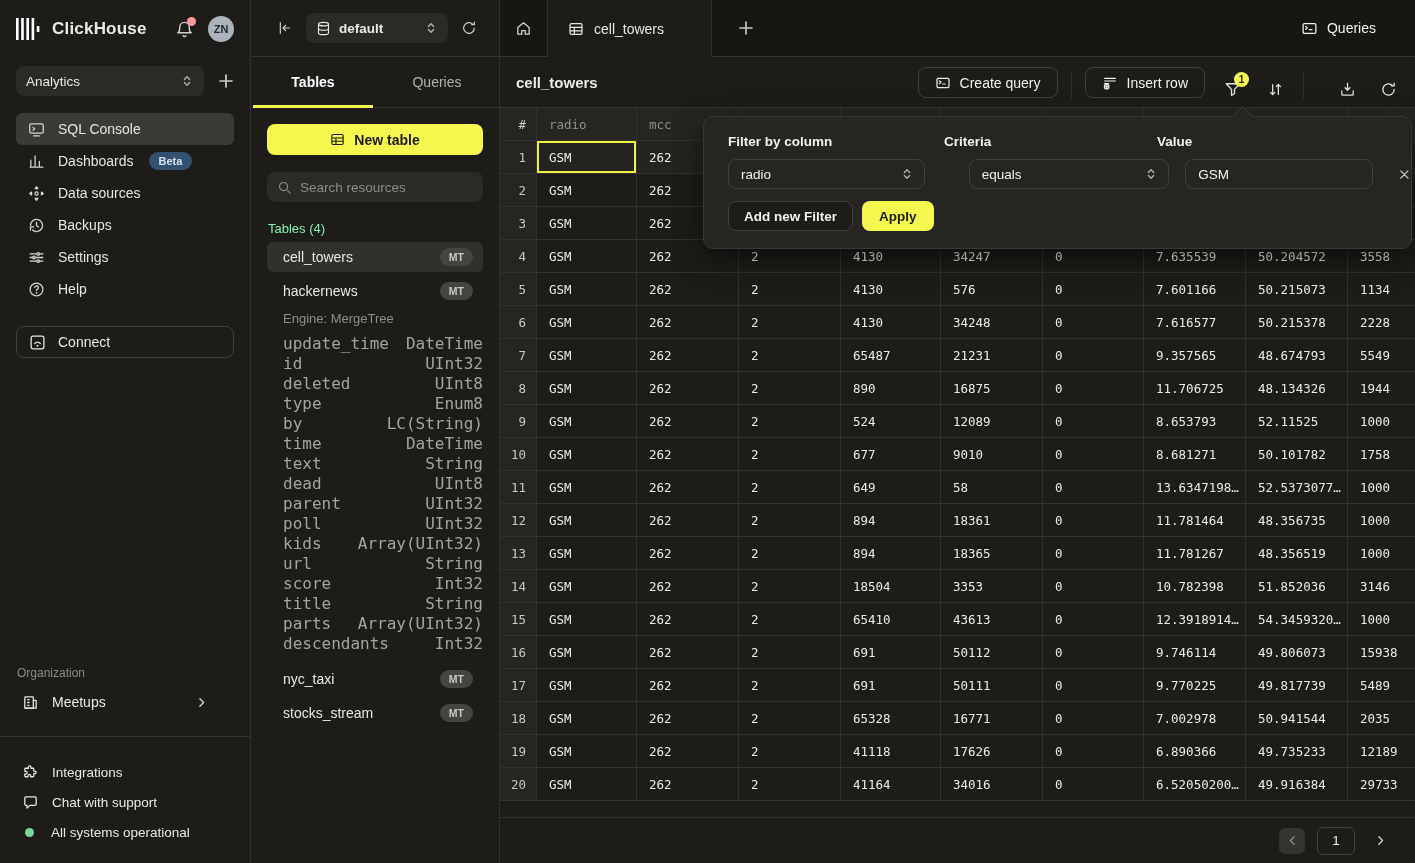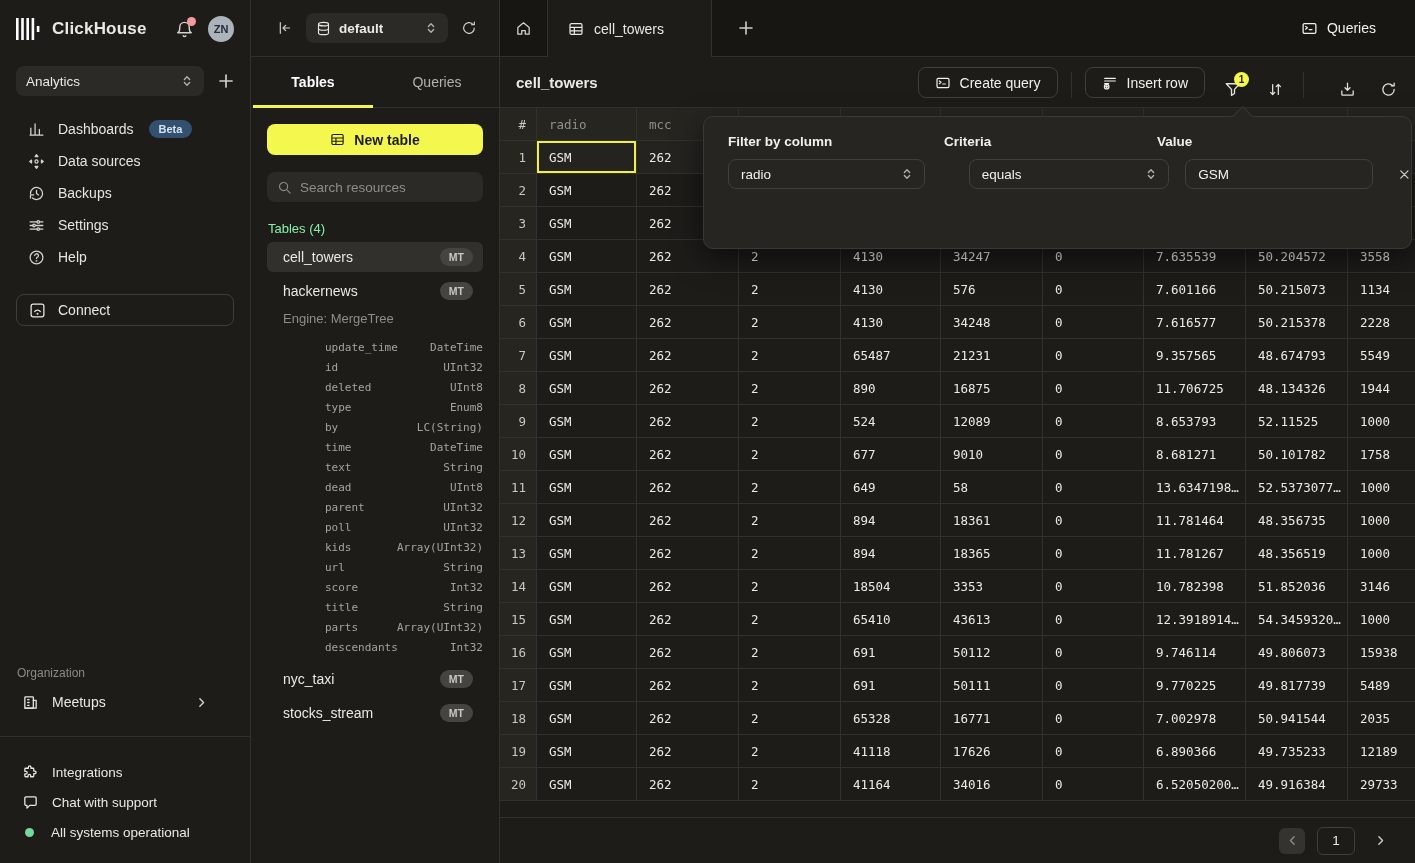--- a/index.html
+++ b/index.html
@@ -49,21 +49,21 @@
 .p2-body { padding:16px; overflow:hidden; }
 .newtable-btn { height:31px; background:#f4f74e; border-radius:8px; color:#1d1c19; font-weight:bold; font-size:14px; display:flex; align-items:center; justify-content:center; gap:9px; }
 .search-box { margin-top:17px; height:30px; background:#2b2a27; border-radius:8px; display:flex; align-items:center; gap:8px; padding:0 10px; color:#8f8d88; font-size:13.5px; }
 .tables-label { margin-top:19px; font-size:13px; color:#86efac; padding-left:1px; }
 .tbl-item { height:30px; margin-top:4px; display:flex; align-items:center; border-radius:6px; padding:0 10px 0 16px; font-size:14px; }
 .tbl-item.sel { background:#31302c; margin-top:6px; }
 .tbl-item span.nm { flex:1; }
 .badge-mt { background:#454440; color:#c9c7c2; font-size:10.5px; font-weight:bold; padding:3px 9px; border-radius:999px; }
 .engine-line { font-size:13px; color:#8f8d88; margin:5px 0 8px 16px; }
 .col-list { margin:0 0 0 16px; }
-.col-row { display:flex; height:20px; align-items:flex-end; font-family:"DejaVu Sans Mono",monospace; font-size:11px; color:#a5a39e;margin-left:42px; }
+.col-row { display:flex; height:20px; align-items:flex-start; font-family:"DejaVu Sans Mono",monospace; font-size:16px; color:#a5a39e; }
 .col-row .cn { flex:1; }
 .tbl-item.mt12 { margin-top:10px; }
 
 
 .main { flex:1; position:relative; background:#1d1c19; }
 .tabbar { height:57px; background:#171613; border-bottom:1px solid #32312d; display:flex; position:relative; }
 .home-tab { width:48px; border-right:1px solid #32312d; display:flex; align-items:center; justify-content:center; color:#d5d3ce; }
 .active-tab { width:164px; background:#1d1c19; border-right:1px solid #32312d; display:flex; align-items:center; gap:10px; padding:0 20px; font-size:14px; margin-bottom:-1px; }
 .tab-plus { display:flex; align-items:center; margin-left:26px; color:#cfcdc8; }
 .queries-btn { position:absolute; right:39px; top:0; height:56px; display:flex; align-items:center; gap:9px; font-size:14px; color:#f2f0eb; }
@@ -149,20 +149,28 @@
             <path d="M5 6.2 8 3.2l3 3"></path>
             <path d="M5 9.8l3 3 3-3"></path>
           </svg>
       </div>
       <svg class="plus-btn" width="16" height="16" viewBox="0 0 16 16" stroke="currentColor" stroke-width="1.7" stroke-linecap="round">
           <path d="M8 2v12M2 8h12"></path>
         </svg>
     </div>
 
     <nav class="menu">
+      <div class="menu-item sel">
+        <svg class="ic" width="17" height="17" viewBox="0 0 24 24" fill="none" stroke="currentColor" stroke-width="1.8" stroke-linecap="round" stroke-linejoin="round">
+            <rect x="2.5" y="4" width="19" height="13" rx="2"></rect>
+            <path d="M8 21h8"></path>
+            <path d="M7 9l2.5 2L7 13"></path>
+          </svg>
+        <span>SQL Console</span>
+      </div>
       <div class="menu-item">
         <svg class="ic" width="17" height="17" viewBox="0 0 24 24" fill="none" stroke="currentColor" stroke-width="1.8" stroke-linecap="round" stroke-linejoin="round">
             <path d="M4 20V10M10 20V4M16 20v-8M21 20H3"></path>
           </svg>
         <span>Dashboards</span>
         <span class="badge-beta">Beta</span>
       </div>
       <div class="menu-item">
         <svg class="ic" width="17" height="17" viewBox="0 0 24 24" fill="none" stroke="currentColor" stroke-width="1.8" stroke-linecap="round" stroke-linejoin="round">
             <circle cx="12" cy="12" r="2.2"></circle>
@@ -745,15 +753,23 @@
               <path d="M5 9.8l3 3 3-3"></path>
             </svg>
         </div>
         <div class="finput">
           <span>GSM</span>
         </div>
         <svg class="fclose" width="13" height="13" viewBox="0 0 16 16" stroke="currentColor" stroke-width="1.6" stroke-linecap="round">
             <path d="M3.5 3.5l9 9M12.5 3.5l-9 9"></path>
           </svg>
       </div>
+      <div class="f-btns">
+        <div class="btn-add">
+            <span>Add new Filter</span>
+          </div>
+        <div class="btn-apply">
+            <span>Apply</span>
+          </div>
+      </div>
     </div>
   </main>
 </div>
 
 </body></html>

